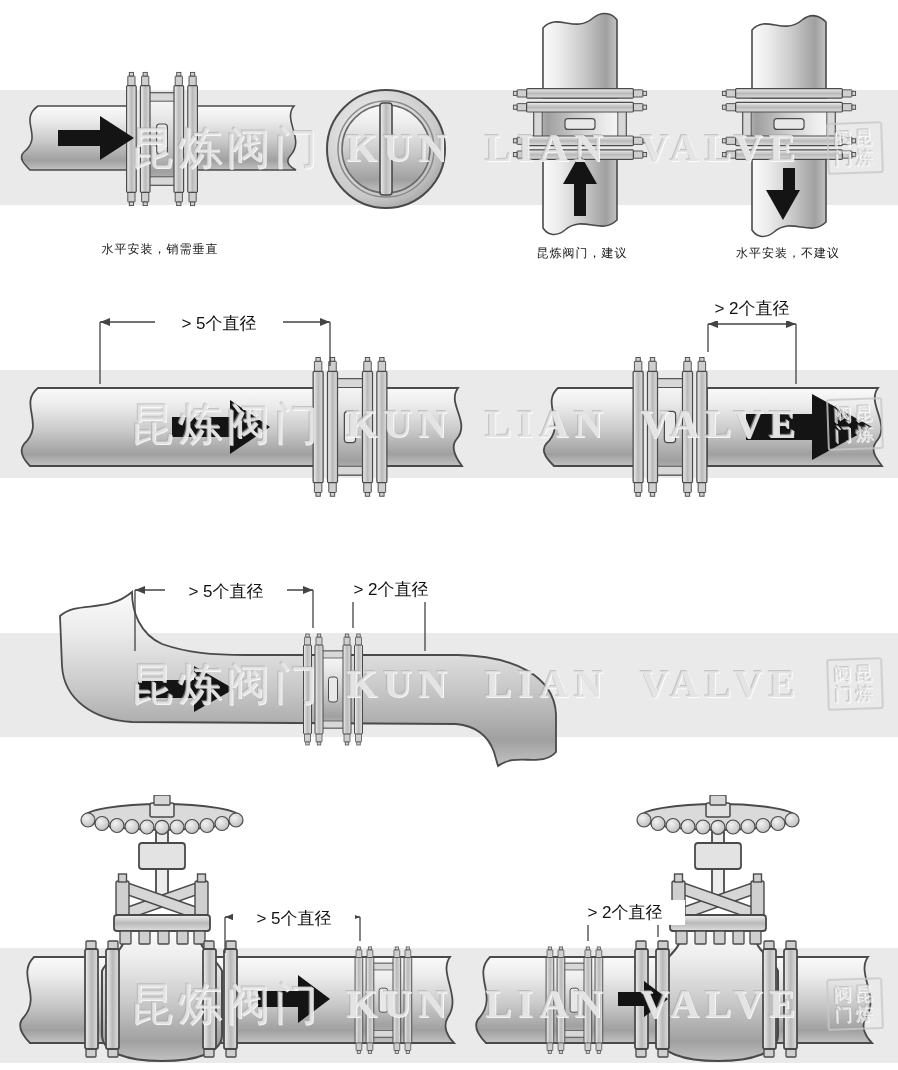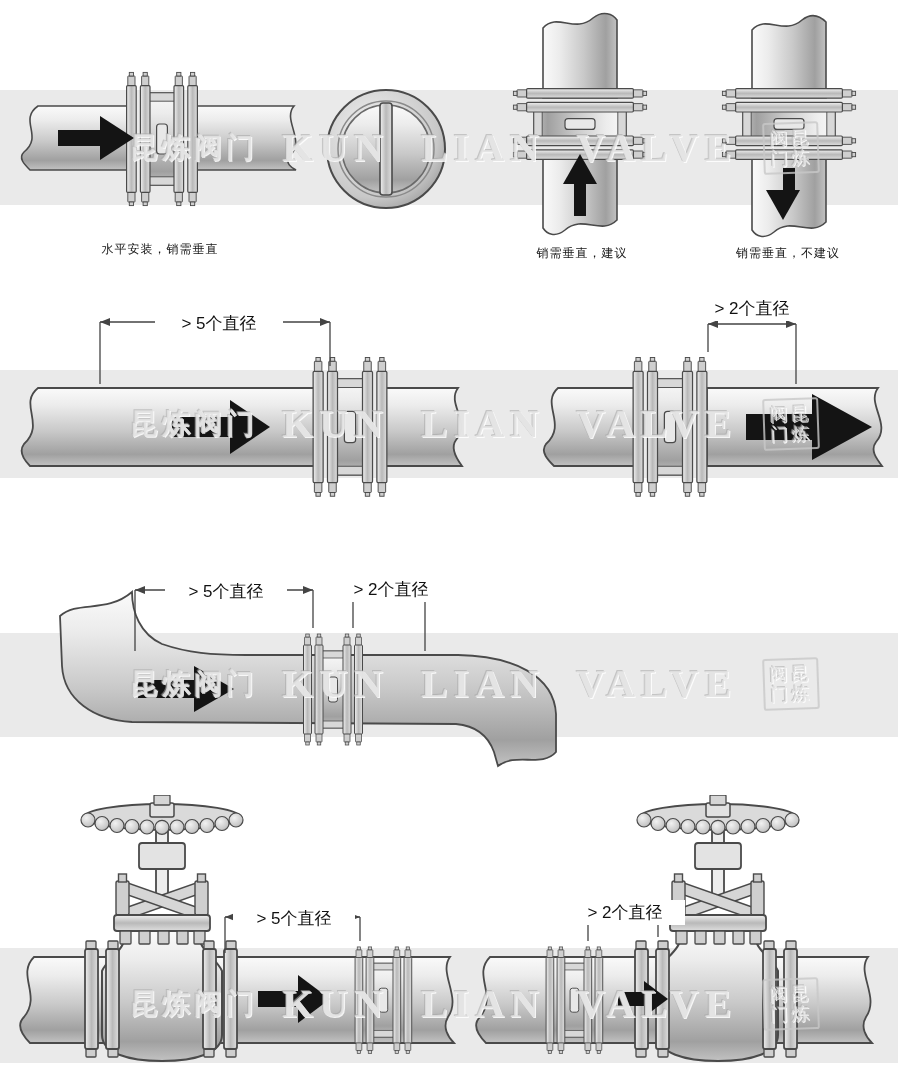--- a/index.html
+++ b/index.html
@@ -7,21 +7,21 @@
           font-family:"Liberation Sans",sans-serif;}
   .band{position:absolute;left:0;width:898px;background:#eaeaea;z-index:0;}
   .fig{position:absolute;z-index:2;}
   .caption{position:absolute;z-index:4;font-size:12px;font-weight:500;color:#151515;
            text-align:center;width:200px;letter-spacing:1px;}
   .dim-label{position:absolute;z-index:4;font-size:17px;color:#111;background:#fff;
              text-align:center;padding:1px 2px;white-space:nowrap;}
   .wm{position:absolute;left:130px;display:flex;align-items:center;z-index:6;pointer-events:none;
       color:rgba(225,225,225,0.85);
       text-shadow:1px 1px 0 rgba(255,255,255,0.85), -1px -1px 0 rgba(165,165,165,0.55);}
-  .wm-cn{font-family:"Liberation Sans",sans-serif;font-weight:700;font-size:28px;line-height:1;letter-spacing:4px;}
+  .wm-cn{font-family:"Liberation Sans",sans-serif;font-weight:400;font-size:44px;line-height:1;letter-spacing:4px;}
   .wm-en{font-family:"Liberation Serif",serif;font-weight:700;font-size:40px;line-height:1;
          letter-spacing:6px;word-spacing:16px;margin-left:24px;}
   .seal{width:52px;height:48px;border:2px solid rgba(200,200,200,0.8);border-radius:3px;
         display:flex;flex-direction:column;align-items:center;justify-content:center;
         font-size:18px;line-height:20px;letter-spacing:3px;margin-left:26px;
         transform:rotate(-2deg);}
 </style>
 </head>
 <body>
 
@@ -180,22 +180,22 @@
     <path d="M52,24 C66,8 84,30 102,14 C112,6 120,10 126,16 L126,92 L52,92 Z" fill="url(#gPH)" stroke="#4a4a4a" stroke-width="1.6"></path>
     <path d="M52,148 L126,148 L126,216 C110,232 92,210 74,226 C64,234 56,230 52,224 Z" fill="url(#gPH)" stroke="#4a4a4a" stroke-width="1.6"></path>
     <use href="#wafer" transform="translate(158,70) rotate(90) scale(0.6)"></use>
     <g fill="#141414">
       <rect x="83" y="162" width="12" height="24"></rect>
       <polygon points="66,184 100,184 83,214"></polygon>
     </g>
   </svg>
 
   <div class="caption" style="left:60px;top:241px">水平安装，销需垂直</div>
-  <div class="caption" style="left:482px;top:245px">销需垂直，建议</div>
-  <div class="caption" style="left:688px;top:245px">销需垂直，不建议</div>
+  <div class="caption" style="left:482px;top:245px">昆炼阀门，建议</div>
+  <div class="caption" style="left:688px;top:245px">水平安装，不建议</div>
 
   <svg class="fig" style="left:12px;top:296px" width="480" height="218" viewBox="0 0 480 218">
     <path d="M26,92 L302,92 L302,170 L18,170 C12,164 6,156 12,148 C34,128 6,108 26,92 Z" fill="url(#gPV)" stroke="#4a4a4a" stroke-width="1.8"></path>
     <path d="M374,92 L446,92 C434,108 460,126 444,144 C438,152 444,162 450,170 L374,170 Z" fill="url(#gPV)" stroke="#4a4a4a" stroke-width="1.8"></path>
     <use href="#wafer" transform="translate(288,59) scale(0.625)"></use>
     <g fill="#141414">
       <rect x="160" y="121" width="58" height="20"></rect>
       <polygon points="218,104 258,131 218,158"></polygon>
     </g>
     <g stroke="#444" stroke-width="1.3" fill="none">

